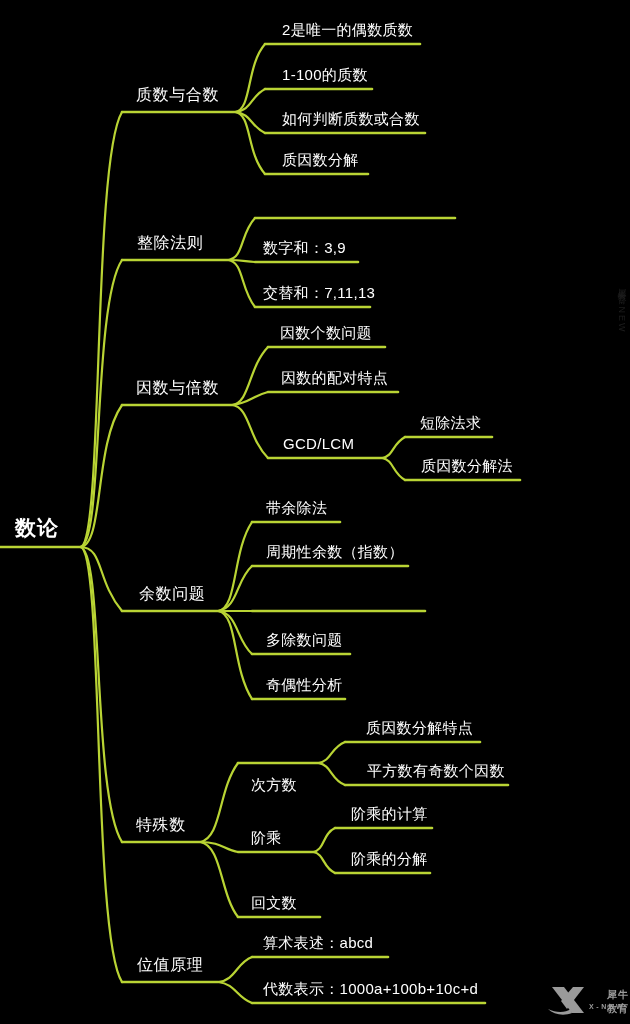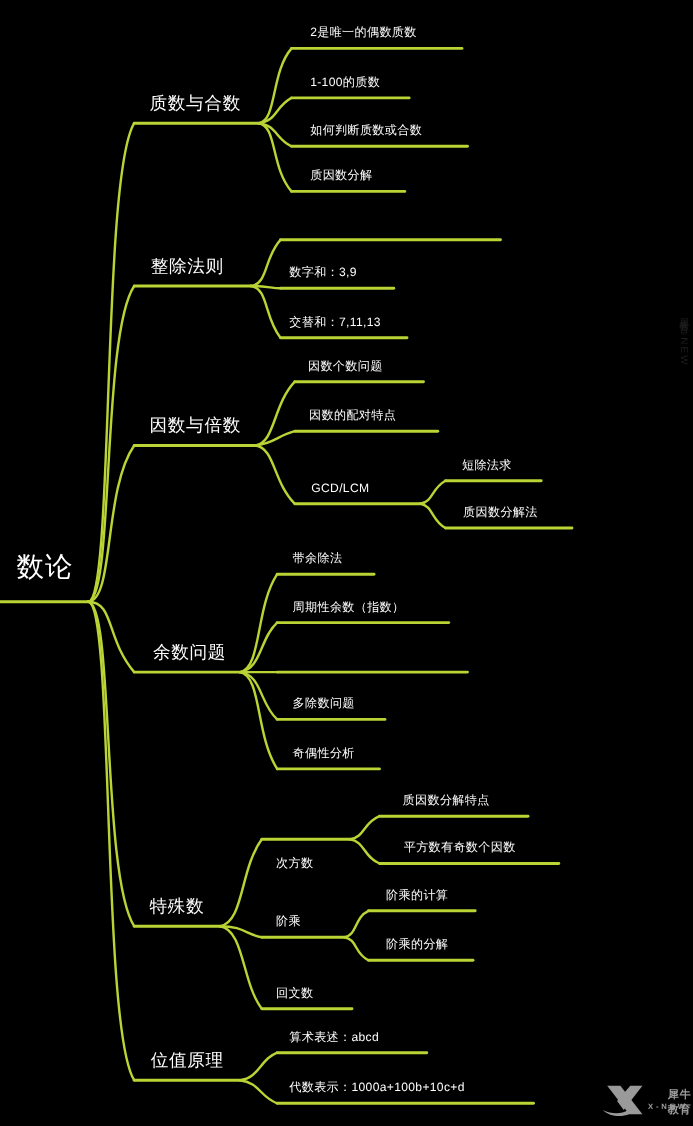--- a/index.html
+++ b/index.html
@@ -7,24 +7,24 @@
     position:relative;width:630px;height:1024px;
     background:var(--background,#000);
     font-family:"Liberation Sans",sans-serif;
     overflow:hidden;
   }
   svg.wires{position:absolute;left:0;top:0;pointer-events:none;}
   .conn{fill:none;stroke:var(--line,#b9d434);stroke-width:2.2;stroke-linecap:round;}
   .uline{fill:none;stroke:var(--line,#b9d434);stroke-width:2.6;stroke-linecap:round;}
   .node{
     position:absolute;white-space:nowrap;color:var(--text,#fff);
-    font-size:11px;font-weight:500;letter-spacing:0.3px;line-height:18px;
+    font-size:15px;font-weight:500;letter-spacing:0.3px;line-height:18px;
   }
   .node.l1{font-size:16px;font-weight:400;letter-spacing:0.6px;}
-  .node.root{font-size:25px;font-weight:400;letter-spacing:1px;}
+  .node.root{font-size:21px;font-weight:700;letter-spacing:1px;margin-top:12px;}
   .wm{position:absolute;color:var(--watermark,#9a9a9a);}
   .wm-brand{left:607px;top:988px;font-size:10px;font-weight:700;letter-spacing:1px;}
   .wm-sub{left:589px;top:1003px;font-size:7px;font-weight:600;letter-spacing:2.6px;}
   .wm-side{
     position:absolute;right:2px;top:281px;
     writing-mode:vertical-rl;font-size:9px;letter-spacing:2px;
     color:#1d1d1d;
   }
 </style>
 </head>

